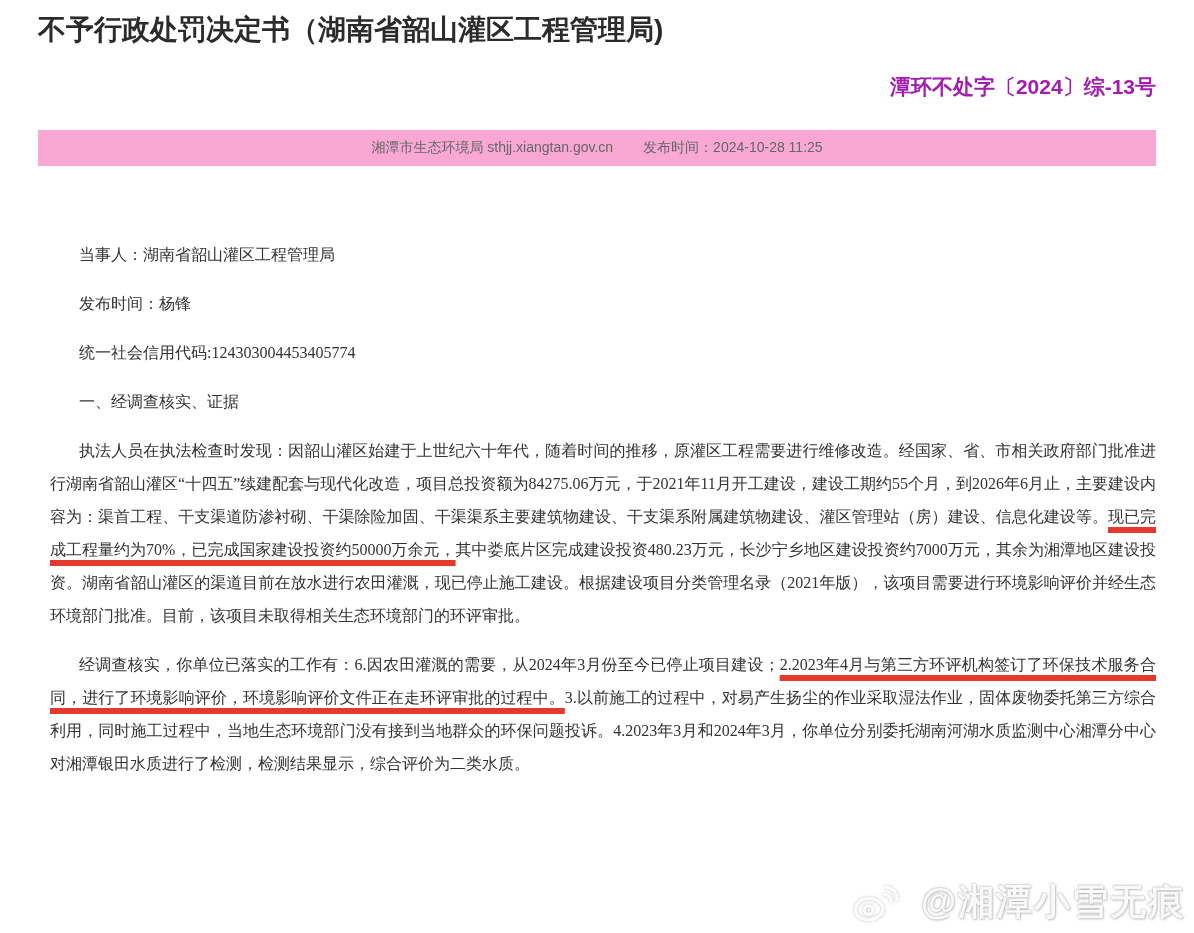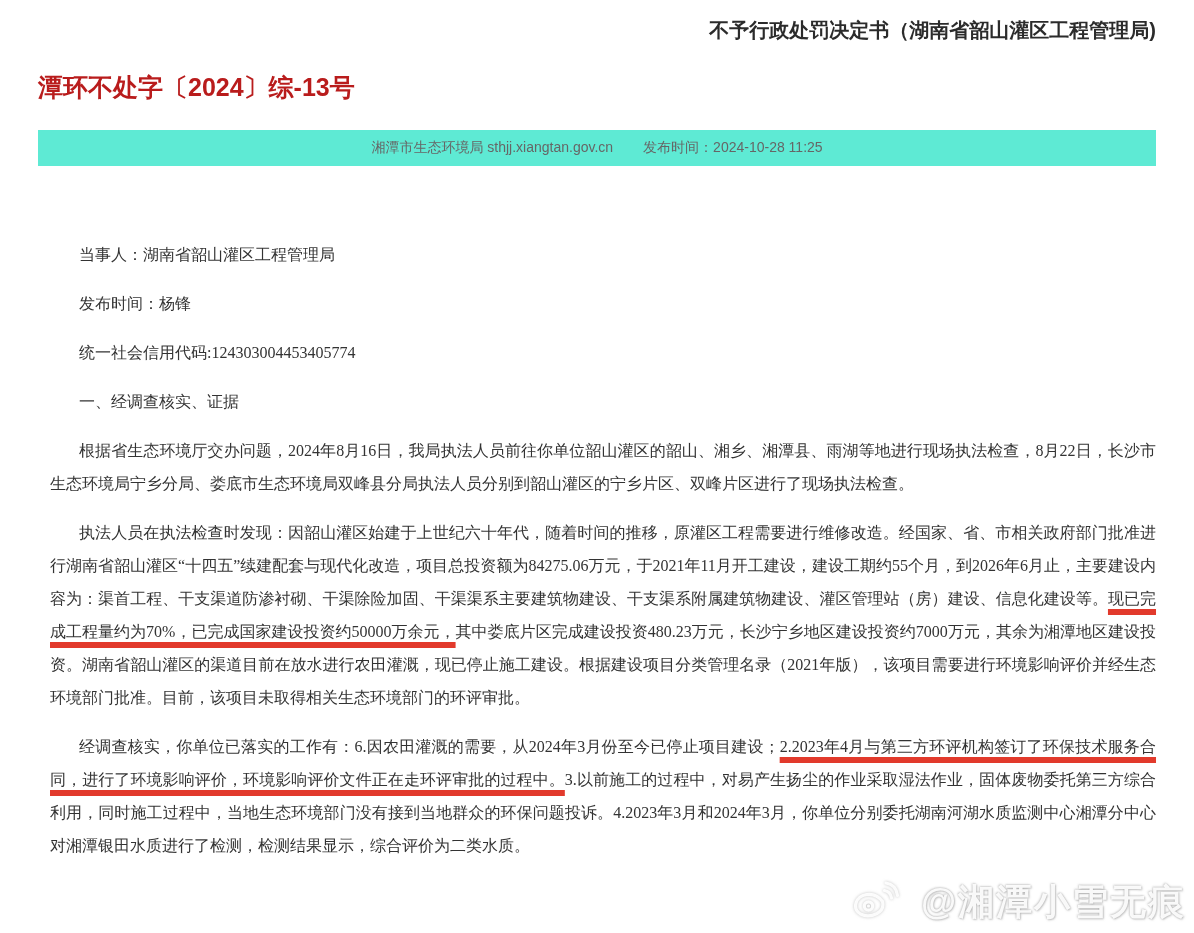--- a/index.html
+++ b/index.html
@@ -7,40 +7,40 @@
     width: 1194px;
     height: 933px;
     background: #ffffff;
     position: relative;
     overflow: hidden;
     font-family: "Liberation Serif", "DejaVu Serif", serif;
     color: #333333;
   }
   .doc-title {
     margin: 12px 38px 0;
-    text-align: right;
+    text-align: left;
     font-family: "Liberation Sans", "DejaVu Sans", sans-serif;
     font-weight: bold;
-    font-size: 20px;
+    font-size: 28px;
     line-height: 36px;
     color: #2b2b2b;
   }
   .doc-number {
     margin: 26px 38px 0;
-    text-align: left;
+    text-align: right;
     font-family: "Liberation Sans", "DejaVu Sans", sans-serif;
     font-weight: bold;
-    font-size: 25px;
+    font-size: 21px;
     line-height: 26px;
-    color: #b91c1c;
+    color: #a21caf;
   }
   .meta-bar {
     margin: 30px 38px 0;
     height: 36px;
-    background: #5eead4;
+    background: #f9a8d4;
     display: flex;
     align-items: center;
     justify-content: center;
     gap: 30px;
     font-family: "Liberation Sans", "DejaVu Sans", sans-serif;
     font-size: 14px;
     color: #666666;
   }
   .content {
     margin: 72px 38px 0;
@@ -58,20 +58,21 @@
     text-decoration-color: #e23a2c;
     text-decoration-thickness: 6px;
     text-underline-offset: 5px;
     text-decoration-skip-ink: none;
   }
   .watermark {
     position: absolute;
     right: 8px;
     bottom: 6px;
     display: flex;
+    align-items: center;
     gap: 20px;
     font-family: "Liberation Sans", "DejaVu Sans", sans-serif;
     font-weight: bold;
     font-size: 36px;
     letter-spacing: 2px;
     color: rgba(255,255,255,0.92);
     text-shadow:
       0 0 2px rgba(140,140,140,0.55),
       1px 1px 2px rgba(160,160,160,0.5),
       -1px -1px 2px rgba(200,200,200,0.45);
@@ -93,21 +94,20 @@
   <div class="meta-bar">
     <span>湘潭市生态环境局 sthjj.xiangtan.gov.cn</span>
     <span>发布时间：2024-10-28 11:25</span>
   </div>
 
   <div class="content">
     <p>当事人：湖南省韶山灌区工程管理局</p>
     <p>发布时间：杨锋</p>
     <p>统一社会信用代码:124303004453405774</p>
     <p>一、经调查核实、证据</p>
-    <p>根据省生态环境厅交办问题，2024年8月16日，我局执法人员前往你单位韶山灌区的韶山、湘乡、湘潭县、雨湖等地进行现场执法检查，8月22日，长沙市生态环境局宁乡分局、娄底市生态环境局双峰县分局执法人员分别到韶山灌区的宁乡片区、双峰片区进行了现场执法检查。</p>
     <p><span>执法人员在执法检查时发现：因韶山灌区始建于上世纪六十年代，随着时间的推移，原灌区工程需要进行维修改造。经国家、省、市相关政府部门批准进行湖南省韶山灌区“十四五”续建配套与现代化改造，项目总投资额为84275.06万元，于2021年11月开工建设，建设工期约55个月，到2026年6月止，主要建设内容为：渠首工程、干支渠道防渗衬砌、干渠除险加固、干渠渠系主要建筑物建设、干支渠系附属建筑物建设、灌区管理站（房）建设、信息化建设等。</span><span class="hl">现已完成工程量约为70%，已完成国家建设投资约50000万余元，</span><span>其中娄底片区完成建设投资480.23万元，长沙宁乡地区建设投资约7000万元，其余为湘潭地区建设投资。湖南省韶山灌区的渠道目前在放水进行农田灌溉，现已停止施工建设。根据建设项目分类管理名录（2021年版），该项目需要进行环境影响评价并经生态环境部门批准。目前，该项目未取得相关生态环境部门的环评审批。</span></p>
     <p><span>经调查核实，你单位已落实的工作有：6.因农田灌溉的需要，从2024年3月份至今已停止项目建设；</span><span class="hl">2.2023年4月与第三方环评机构签订了环保技术服务合同，进行了环境影响评价，环境影响评价文件正在走环评审批的过程中。</span><span>3.以前施工的过程中，对易产生扬尘的作业采取湿法作业，固体废物委托第三方综合利用，同时施工过程中，当地生态环境部门没有接到当地群众的环保问题投诉。4.2023年3月和2024年3月，你单位分别委托湖南河湖水质监测中心湘潭分中心对湘潭银田水质进行了检测，检测结果显示，综合评价为二类水质。</span></p>
   </div>
 
   <div class="watermark">
     <svg width="48" height="42" viewBox="0 0 48 42" aria-hidden="true">
       <g fill="none" stroke="rgba(255,255,255,0.92)" stroke-width="3.2" stroke-linecap="round">
         <path d="M33 5 q10 1.5 11.5 12.5"></path>
         <path d="M31.5 12.5 q6 1 7 7.5"></path>
         <path d="M29.5 23.5 q2 8 -5.5 12 q-9 4.5 -16.5 0.5 q-6.5 -4 -4.5 -11 q2 -7 10.5 -8.5 q10 -1.5 16 7z"></path>

